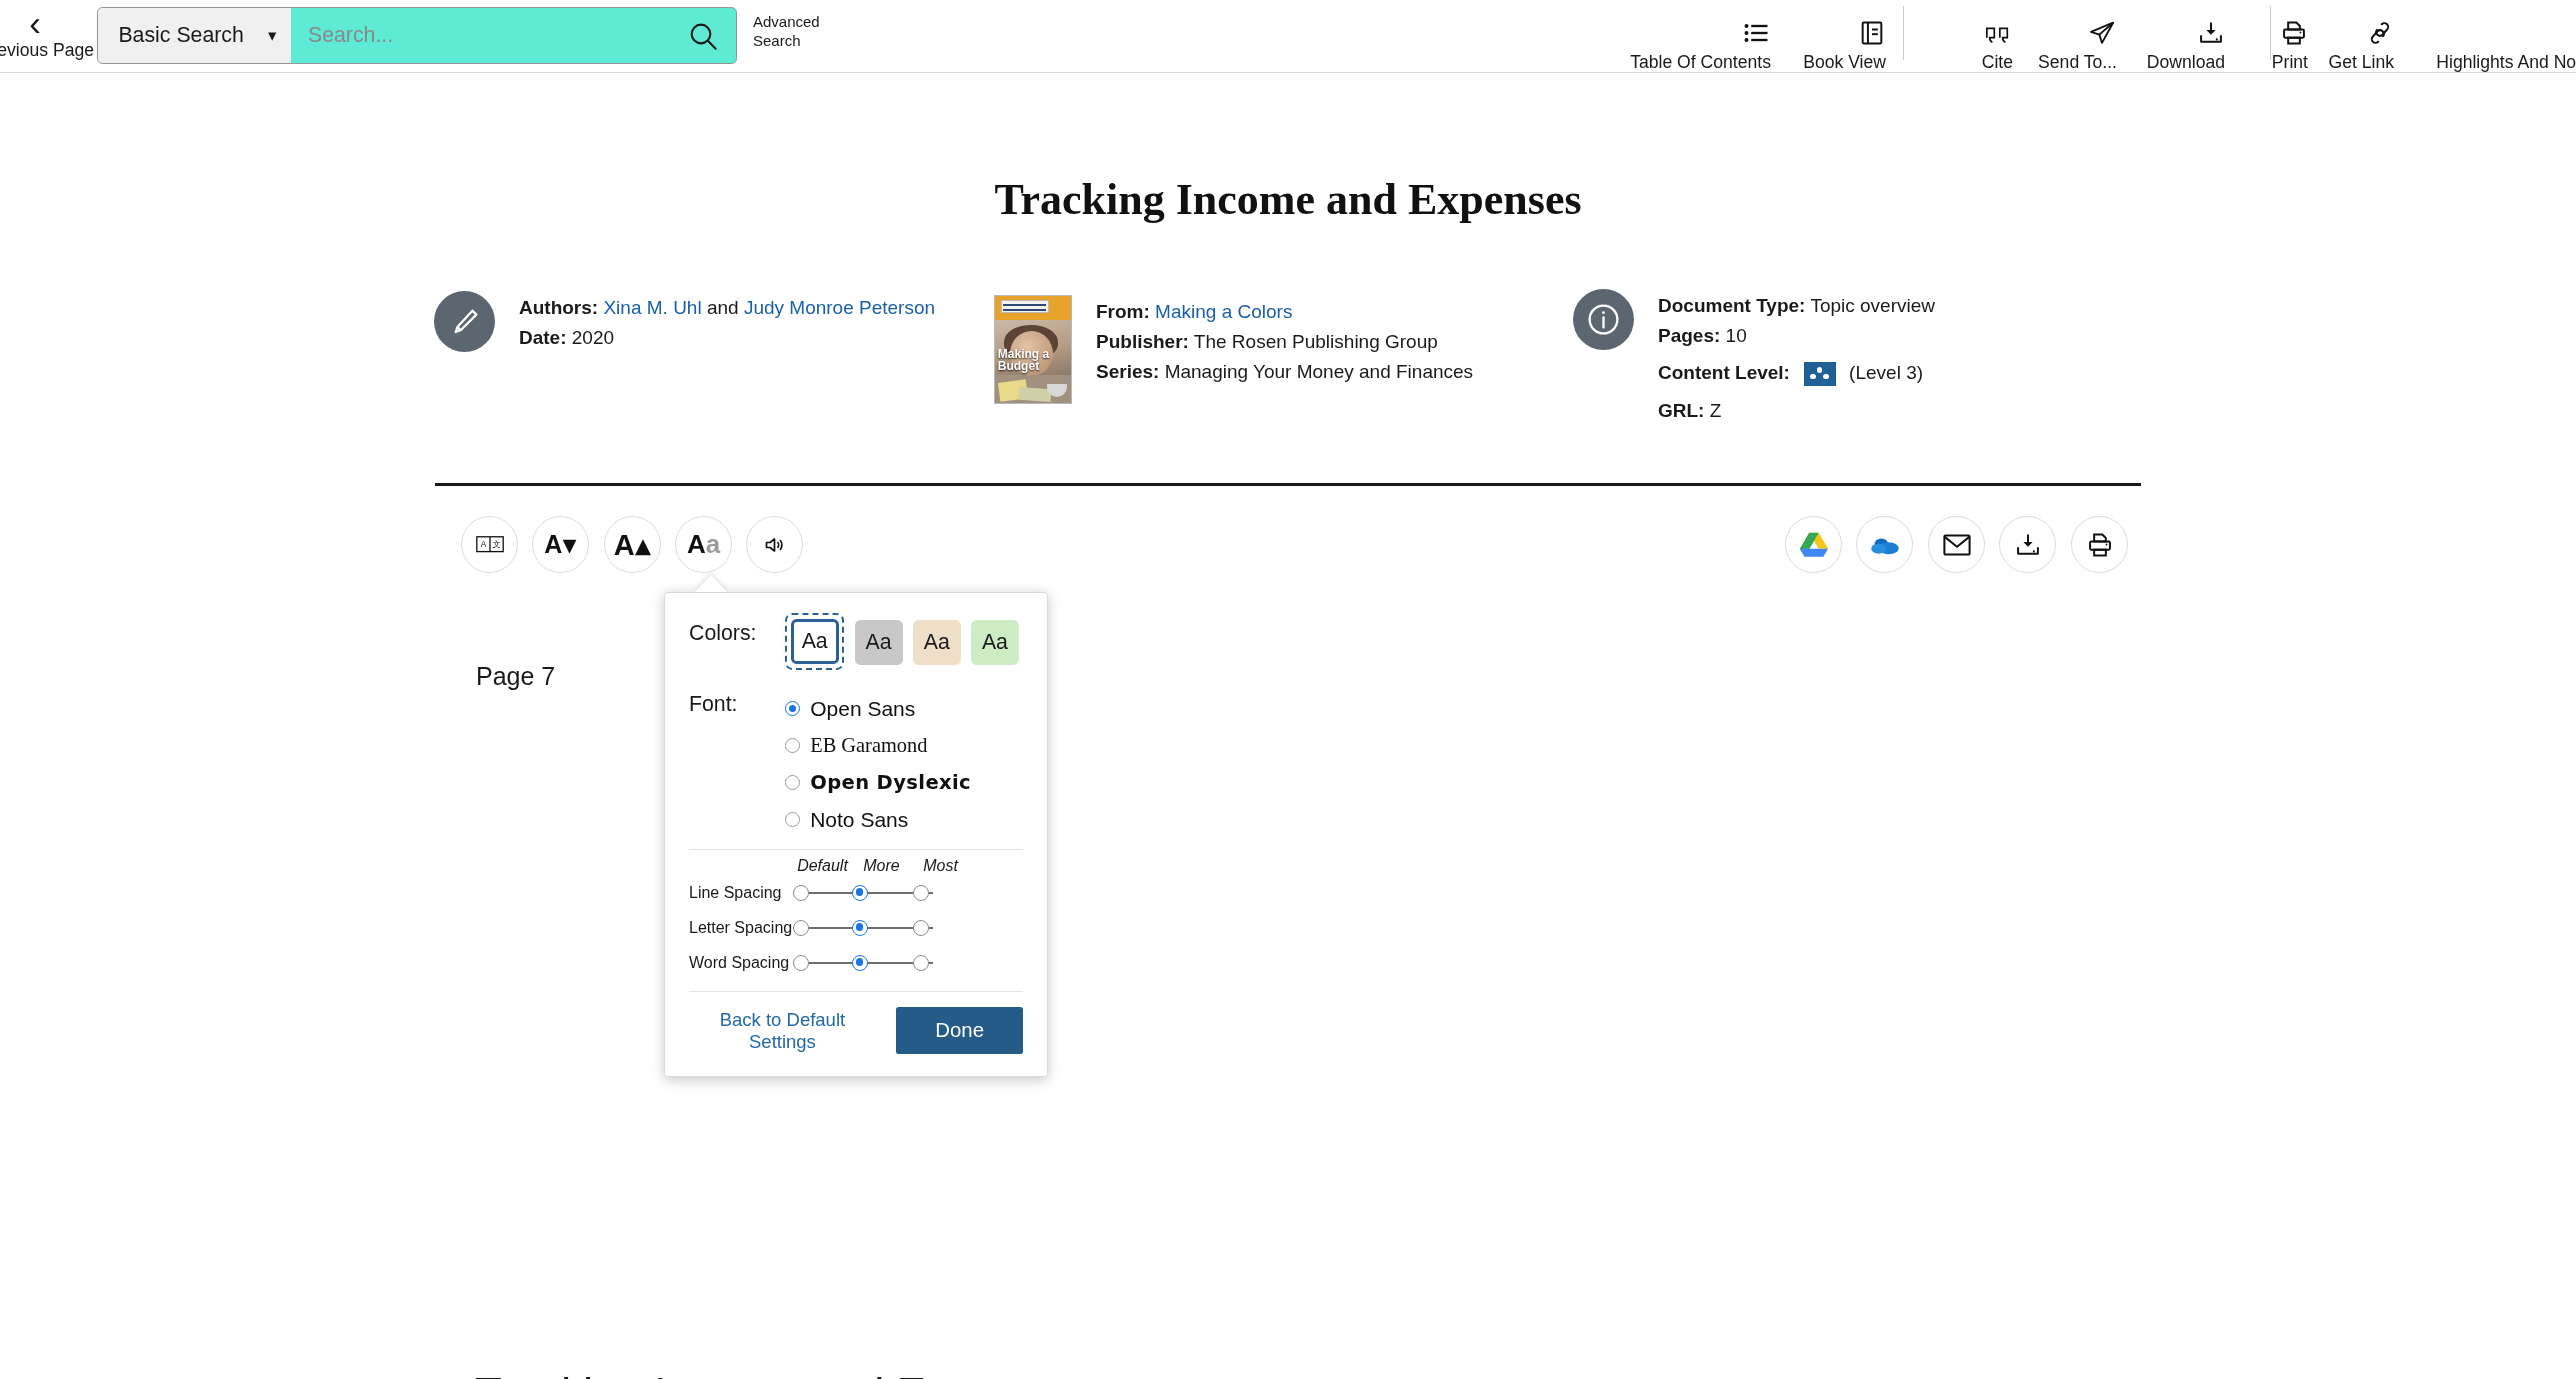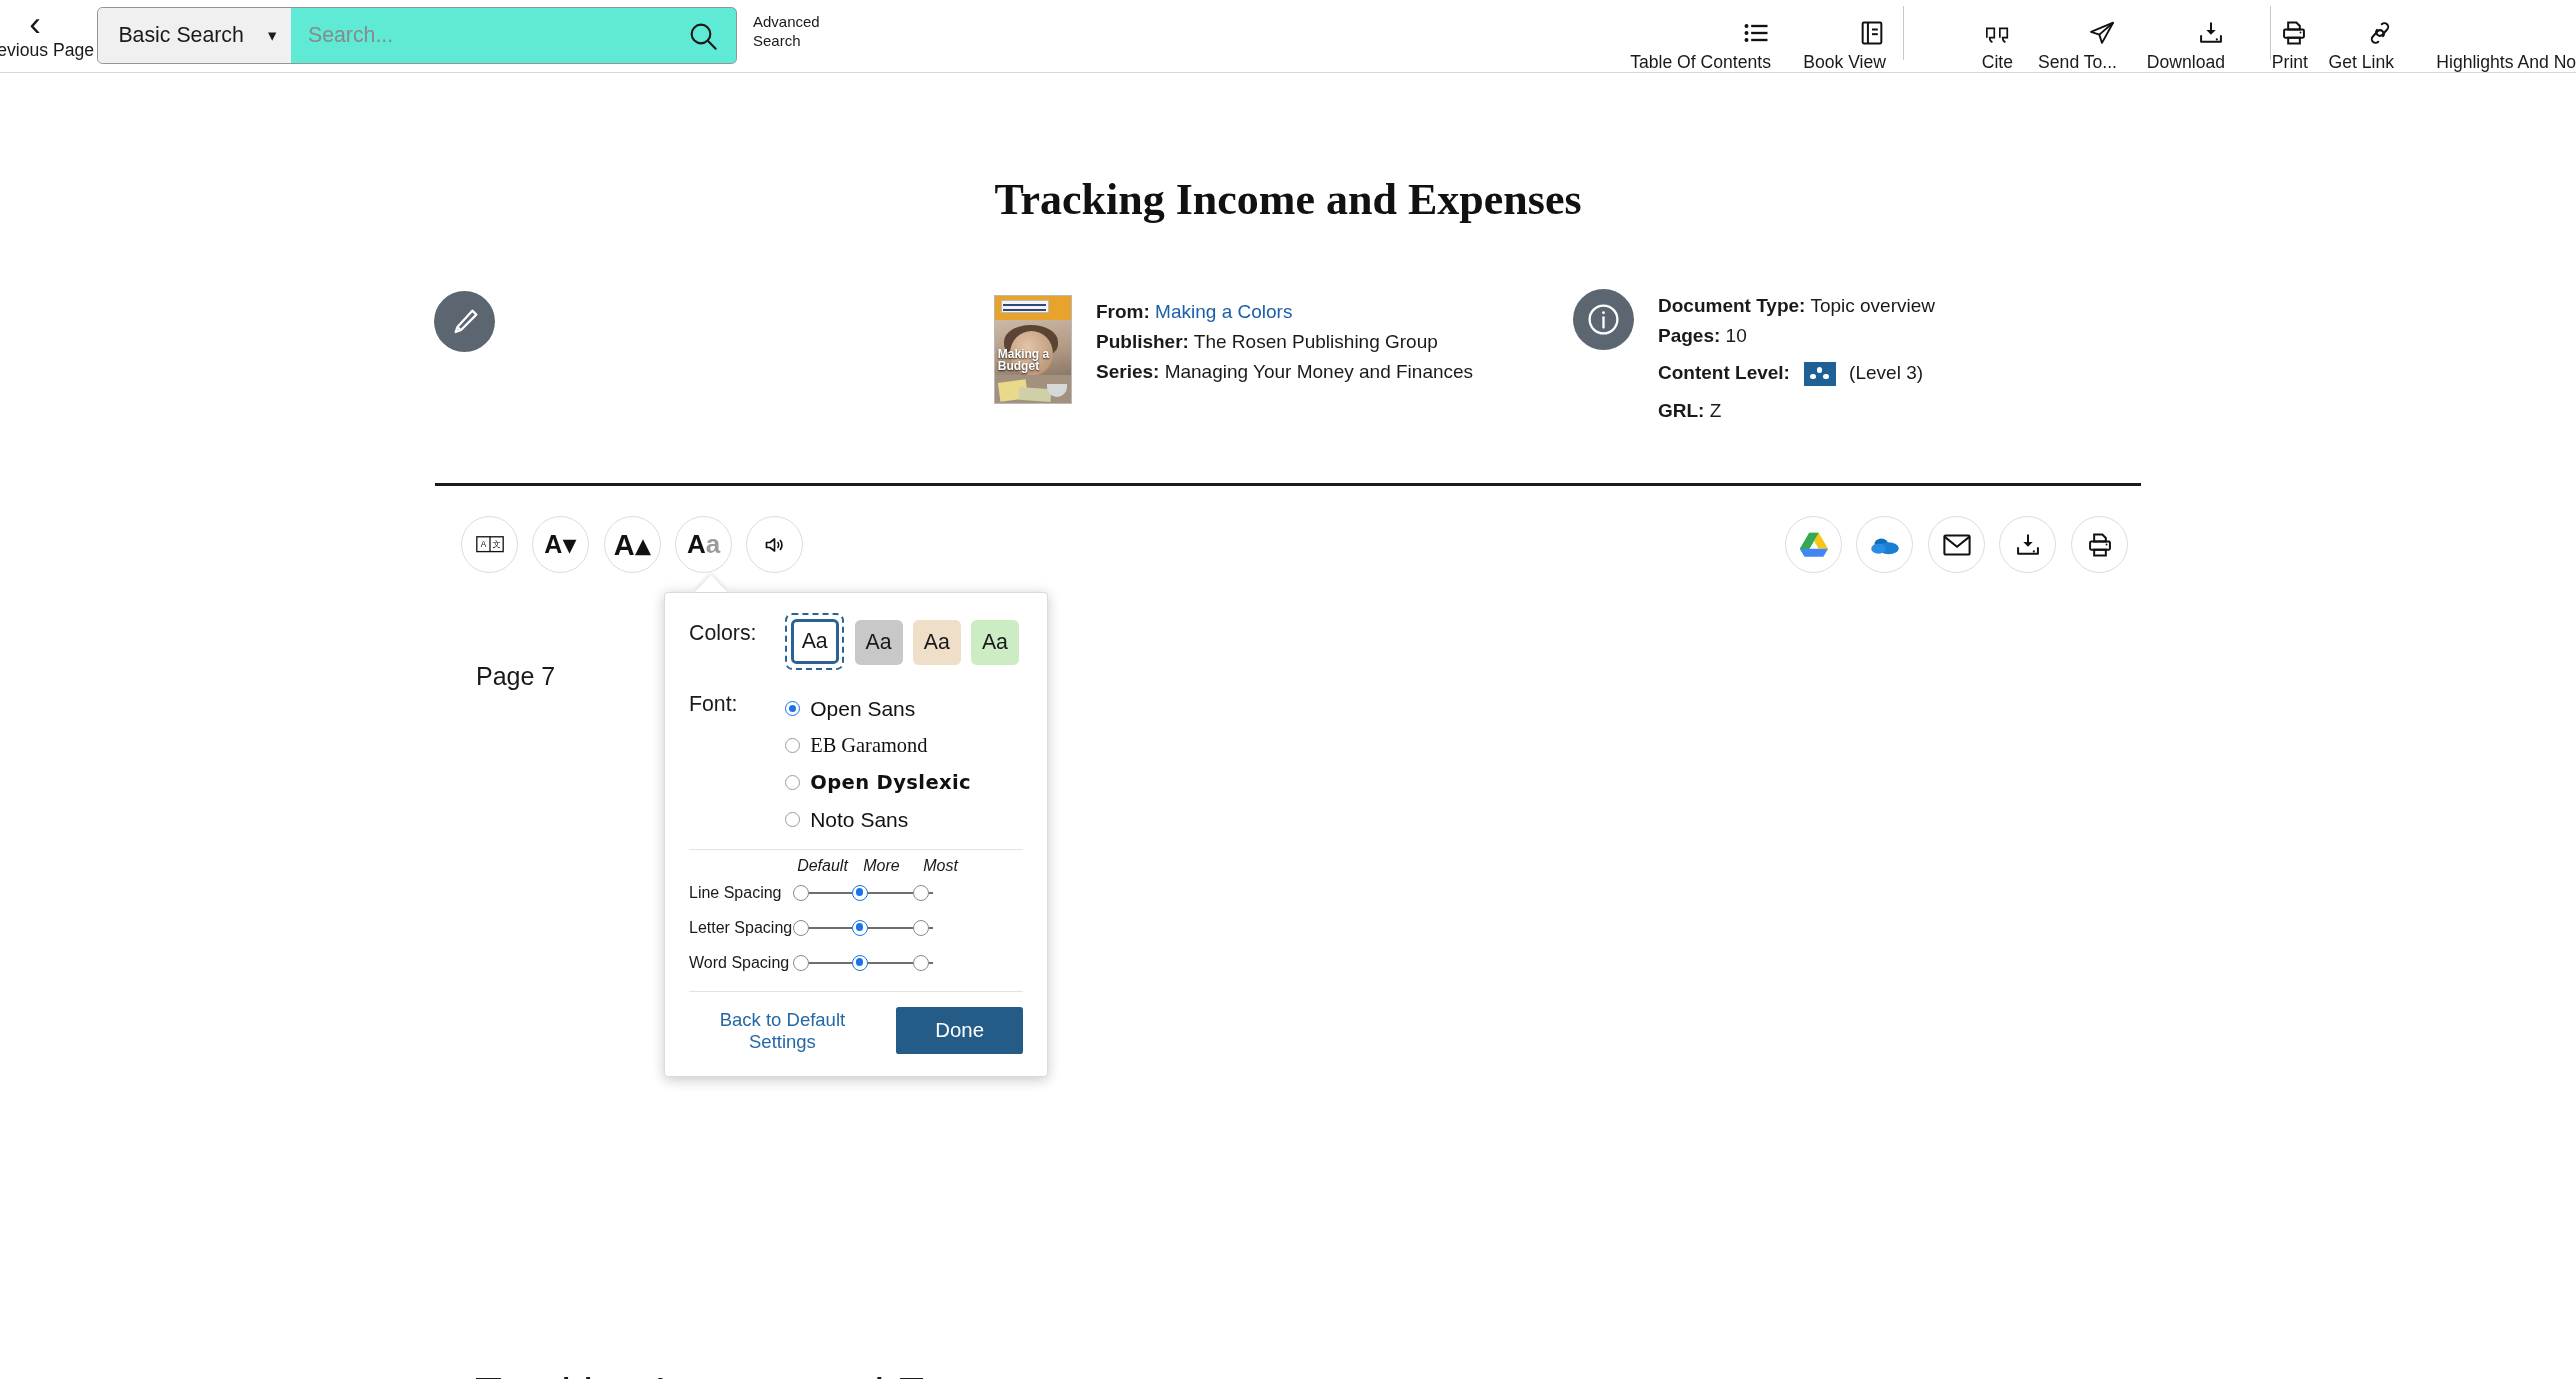--- a/index.html
+++ b/index.html
@@ -361,20 +361,32 @@
 
 <div class="meta-row">
 
   <div class="meta-block" style="left:434px; top:13px;">
     <div class="round-ic">
       <svg width="32" height="32" viewBox="0 0 24 24" fill="none" stroke="#fff" stroke-width="1.7" stroke-linejoin="round">
         <path d="M17.5 3.5 20.5 6.5 9 18 5 19.5 6.5 15.5z"></path>
           <path d="M6.2 15.6 8.6 18"></path>
       </svg>
     </div>
+    <div class="meta-lines">
+      <div>
+        <b>Authors:</b>
+        <span class="lnk">Xina M. Uhl</span>
+        <span>and</span>
+        <span class="lnk">Judy Monroe Peterson</span>
+      </div>
+      <div>
+        <b>Date:</b>
+        <span>2020</span>
+      </div>
+    </div>
   </div>
 
   <div class="meta-block" style="left:994px; top:16.7px;">
     <div class="bookthumb">
       <div class="bt-top">
         <div class="bt-strip">
             <i></i>
             <i></i>
           </div>
       </div>

